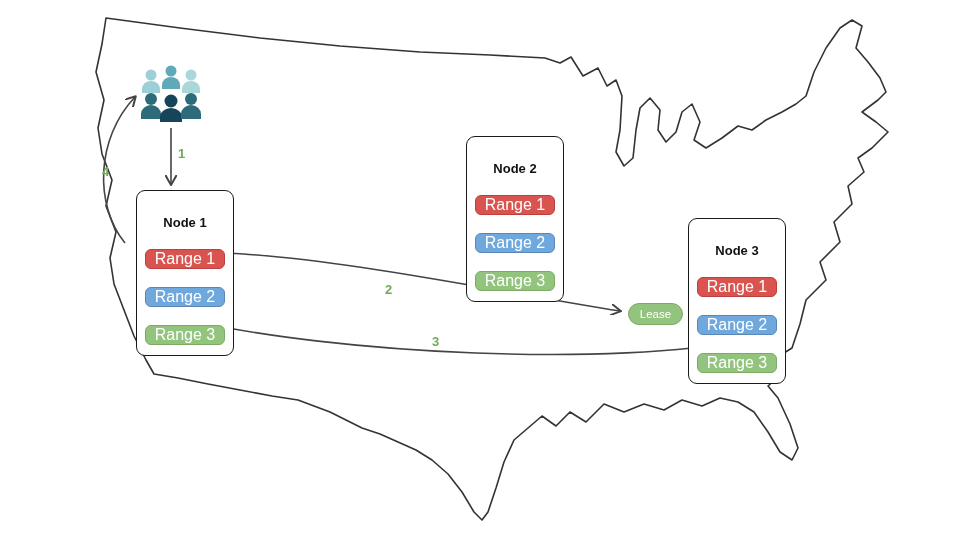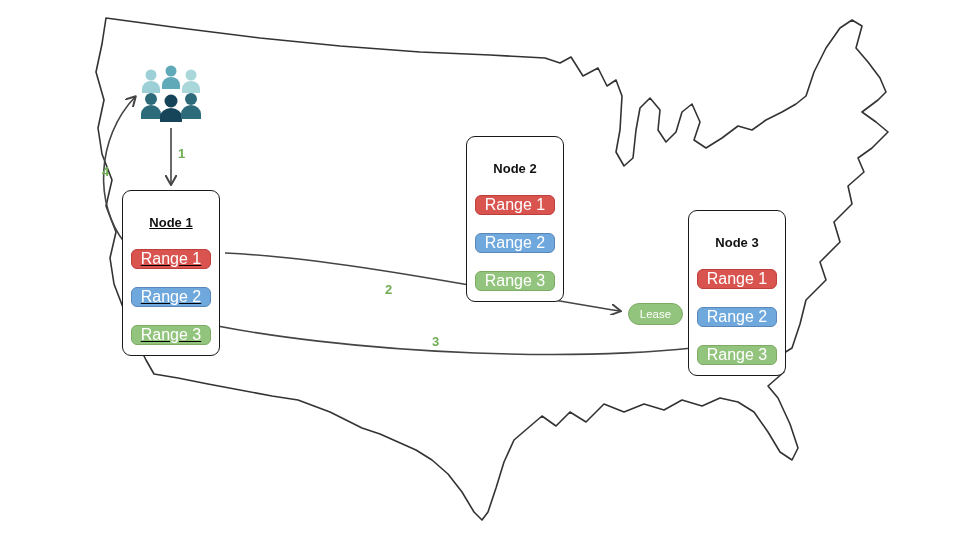--- a/index.html
+++ b/index.html
@@ -94,35 +94,35 @@
         <path d="M181,119 v-5 a10,9 0 0 1 20,0 v5 z"></path>
       </g>
     </g>
 
     <path d="M171,128 L171,184" fill="none" stroke="#444444" stroke-width="1.6" marker-end="url(#arrowhead)"></path>
     <path d="M225,253 C 340,258 500,292 620,311" fill="none" stroke="#444444" stroke-width="1.6" marker-end="url(#arrowhead)"></path>
     <path d="M745,340 C 620,366 340,356 180,318" fill="none" stroke="#444444" stroke-width="1.6" marker-end="url(#arrowhead)"></path>
     <path d="M125,243 C 94,205 96,138 135,97" fill="none" stroke="#444444" stroke-width="1.6" marker-end="url(#arrowhead)"></path>
   </svg>
 
-  <div class="node-box" style="left:122px;top:190px;text-decoration:underline;">
+  <div class="node-box" style="left:136px;top:190px;">
     <div class="node-title">Node 1</div>
     <div class="badge r1">Range 1</div>
     <div class="badge r2">Range 2</div>
     <div class="badge r3">Range 3</div>
   </div>
 
   <div class="node-box" style="left:466px;top:136px;">
     <div class="node-title">Node 2</div>
     <div class="badge r1">Range 1</div>
     <div class="badge r2">Range 2</div>
     <div class="badge r3">Range 3</div>
   </div>
 
-  <div class="node-box" style="left:688px;top:210px;">
+  <div class="node-box" style="left:688px;top:218px;">
     <div class="node-title">Node 3</div>
     <div class="badge r1">Range 1</div>
     <div class="badge r2">Range 2</div>
     <div class="badge r3">Range 3</div>
   </div>
 
   <div class="lease-badge">Lease</div>
 
   <span id="step1" class="step-label">1</span>
   <span id="step2" class="step-label">2</span>

